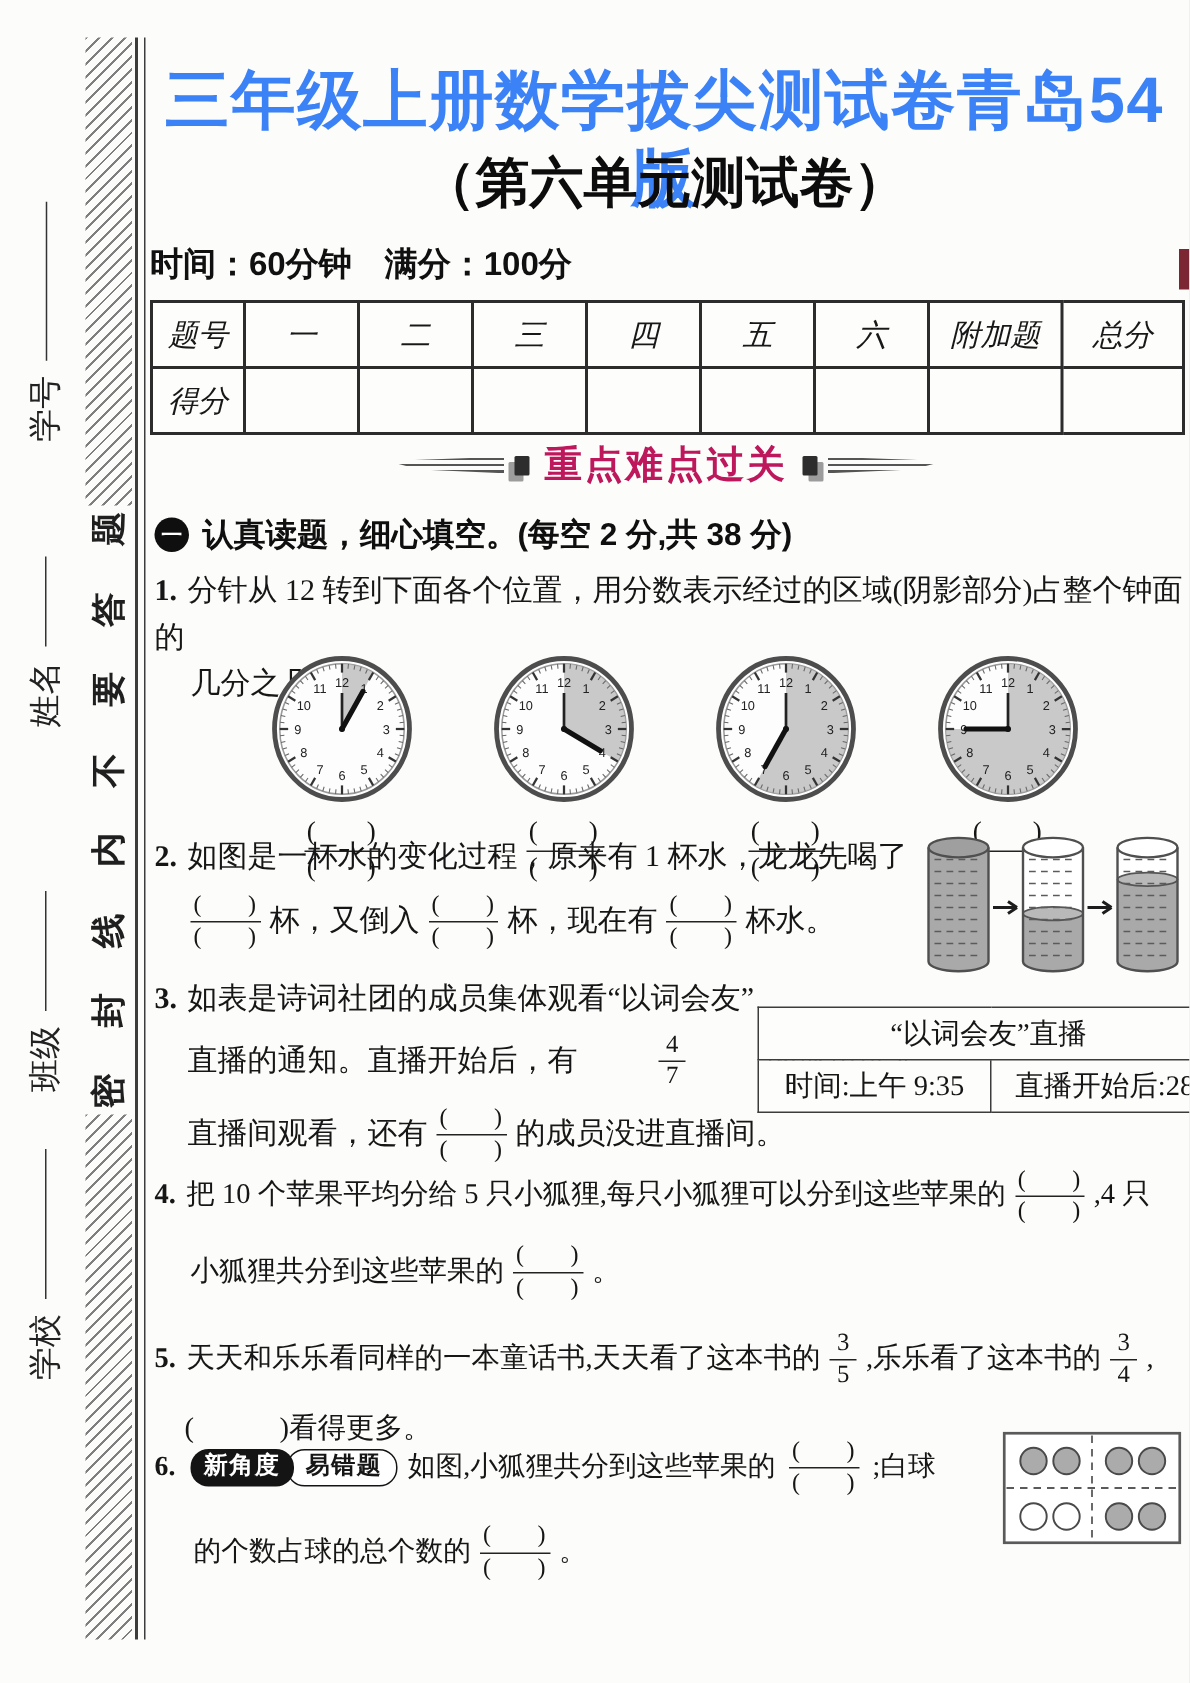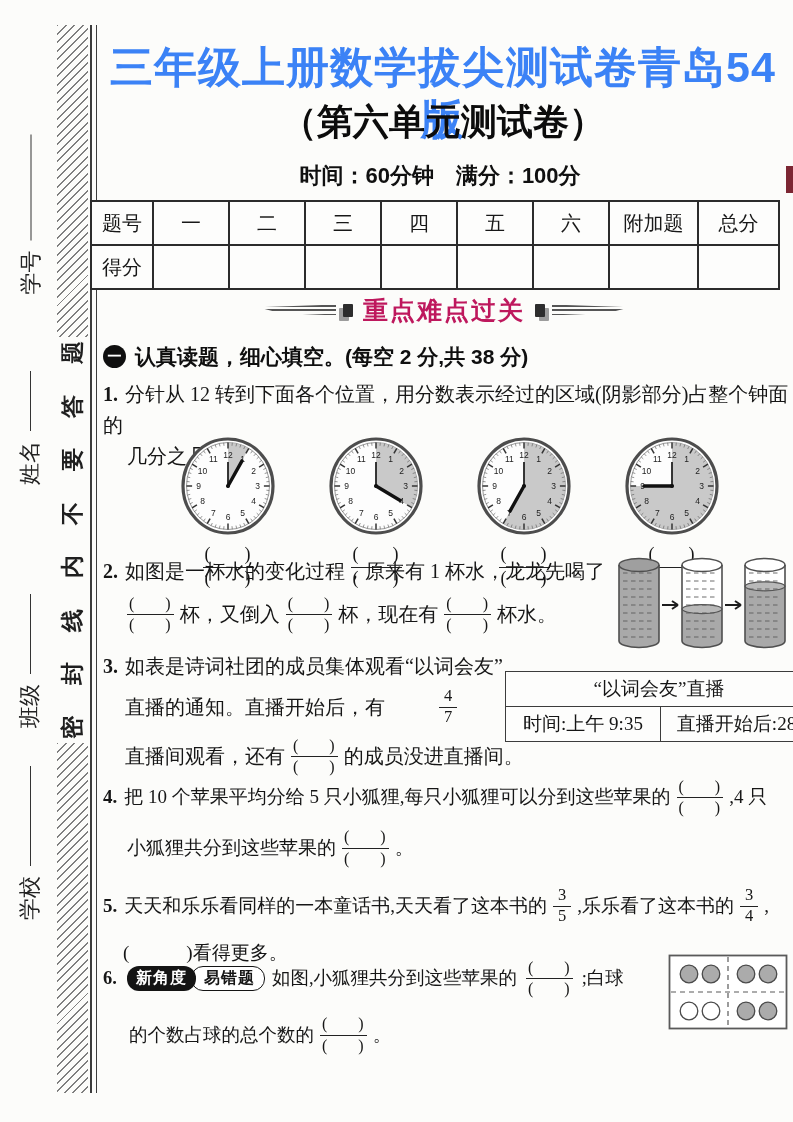--- a/index.html
+++ b/index.html
@@ -20,25 +20,25 @@
   .ml-line{display:inline-block;height:0;border-bottom:1.7px solid #333;}
   .ml1{left:-52px;top:199px;width:165px;}
   .ml2{left:-30px;top:412px;width:120px;}
   .ml3{left:-40px;top:645px;width:140px;}
   .ml4{left:-50px;top:827px;width:160px;}
   
   .title{position:absolute;left:96px;top:42px;width:694px;text-align:center;
          font:900 43px/1.2 "Liberation Sans",sans-serif;letter-spacing:1px;color:#3b82f6;}
   .subtitle{position:absolute;left:96px;top:100px;width:694px;text-align:center;
             font:900 36px/1.2 "Liberation Sans",sans-serif;color:#0c0c0c;}
-  .meta{position:absolute;left:100px;top:162px;width:680px;text-align:center;
+  .meta{position:absolute;left:100px;top:162px;width:680px;text-align:left;
         font:600 22px/1.3 "Liberation Sans",sans-serif;color:#101010;}
   .edge-mark{position:absolute;left:786px;top:166px;width:7px;height:27px;background:#7c2633;}
   
-  .score-table{position:absolute;left:90px;top:200px;width:688px;border-collapse:collapse;table-layout:fixed;}
+  .score-table{position:absolute;left:100px;top:200px;width:688px;border-collapse:collapse;table-layout:fixed;font-style:italic;}
   .score-table td{border:2px solid #2c2c2c;height:40px;text-align:center;font-size:20px;color:#181818;background:#fdfdfc;}
   
   .banner{position:absolute;left:100px;top:295px;width:688px;display:flex;align-items:center;justify-content:center;gap:7px;}
   .b-title{font:800 25px/1.2 "Liberation Sans",sans-serif;letter-spacing:2px;color:#be185d;}
   .speed{width:78px;height:11px;background:repeating-linear-gradient(to bottom,#555 0 1.5px,transparent 1.5px 4.3px);}
   .speed-l{clip-path:polygon(0 25%,100% 0,100% 100%,28% 78%);}
   .speed-r{clip-path:polygon(0 0,100% 25%,72% 78%,0 100%);}
   .dsq{width:10px;height:13px;background:#2d2d2d;border-radius:1px;}
   .dsq-l{box-shadow:-4px 4px 0 #9c9c9c;margin-right:3px;}
   .dsq-r{box-shadow:4px 4px 0 #9c9c9c;margin-left:3px;}

